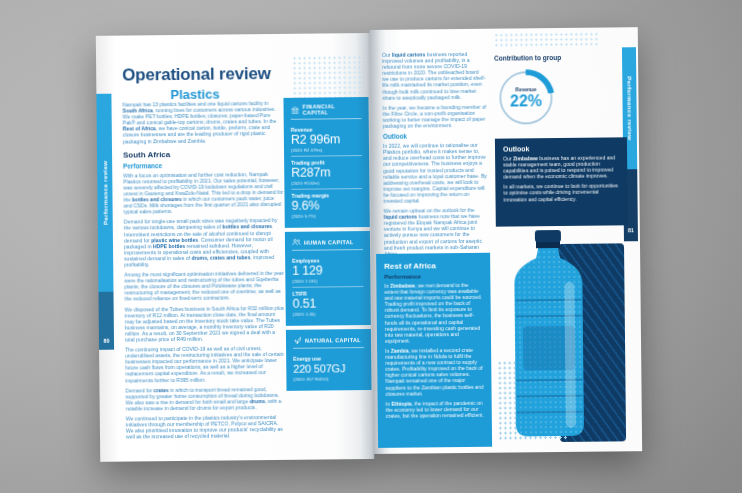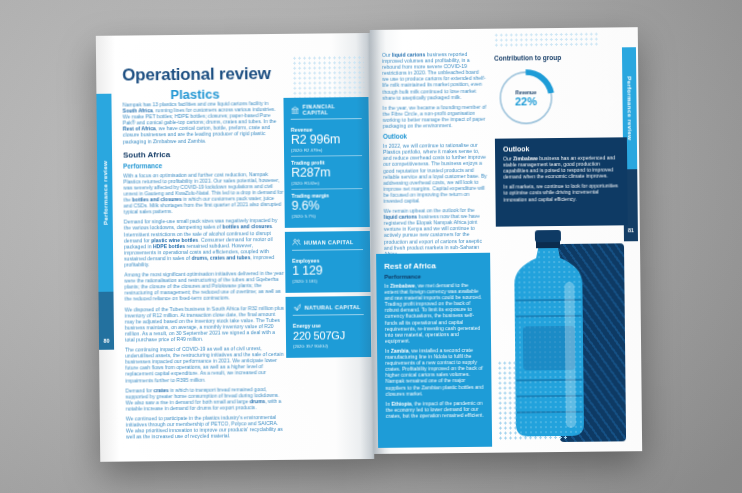--- a/index.html
+++ b/index.html
@@ -60,21 +60,21 @@
   .h-outlook{font-size:6.4px;font-weight:bold;color:#2196d3;margin:3px 0 3px;}
   .rcol2{position:absolute;left:124px;top:0;width:132px;}
   .contrib-title{position:absolute;left:0;top:26px;font-size:6.5px;font-weight:bold;color:#173e68;}
   .donuts{position:absolute;left:0;top:38px;width:132px;display:flex;gap:6px;}
   .donut-wrap{position:relative;width:63px;height:63px;}
   .donut-wrap svg{width:63px;height:63px;}
   .donut-track{fill:none;stroke:#9fc4dc;stroke-width:1.6;}
   .donut-arc{fill:none;stroke:#1e9cd7;stroke-width:6;}
   .donut-text{position:absolute;inset:0;display:flex;flex-direction:column;align-items:center;justify-content:center;}
   .donut-label{font-size:5px;font-weight:bold;color:#173e68;}
-  .donut-pct{font-size:11px;font-weight:bold;color:#1e9cd7;}
+  .donut-pct{font-size:16px;font-weight:bold;color:#1e9cd7;}
   .obox{position:absolute;left:0;top:110px;width:132px;height:88px;background:#0e3a64;color:#fff;padding:7px 8px;box-sizing:border-box;}
   .obox .otitle{font-size:7px;font-weight:bold;margin:0 0 3px;}
   .obox p{color:rgba(255,255,255,.94);}
   .obox strong{color:#fff;}
   .roa{position:absolute;left:4px;top:224px;width:114px;height:194px;background:#1e9cd7;color:#fff;padding:8px;box-sizing:border-box;}
   .roa .rtitle{font-size:8px;font-weight:bold;margin:0 0 3px;}
   .roa .rperf{font-size:6px;font-weight:bold;color:#0e3a64;margin:0 0 3px;}
   .roa p{color:rgba(255,255,255,.96);}
   .roa strong{color:#fff;}
 
@@ -156,20 +156,25 @@
                   <circle cx="11.5" cy="5.5" r="1.8"></circle>
                   <path d="M11 8.9 C13.3 9 14.5 10.2 14.5 12.6"></path>
                 </g>
               </svg>
             <span class="kname">HUMAN CAPITAL</span>
           </div>
           <div class="metric">
             <div class="mlabel">Employees</div>
             <div class="mvalue">1 129</div>
             <div class="mprior">(2020: 1 181)</div>
+          </div>
+          <div class="metric">
+            <div class="mlabel">LTIFR</div>
+            <div class="mvalue">0.51</div>
+            <div class="mprior">(2020: 1.30)</div>
           </div>
         </div>
 
         <div class="kbox">
           <div class="khead">
             <svg class="kicon" viewBox="0 0 16 16">
                 <g stroke="#fff" stroke-width="1.1" fill="none">
                   <path d="M8 14 C8 9 9.5 5.5 13.5 3 C13.8 8.5 11.5 11.5 8 12.2"></path>
                   <path d="M8 14 C8 11 6.8 8.8 3.5 7.5 C3.6 11 5.2 12.8 8 13"></path>
                 </g>

